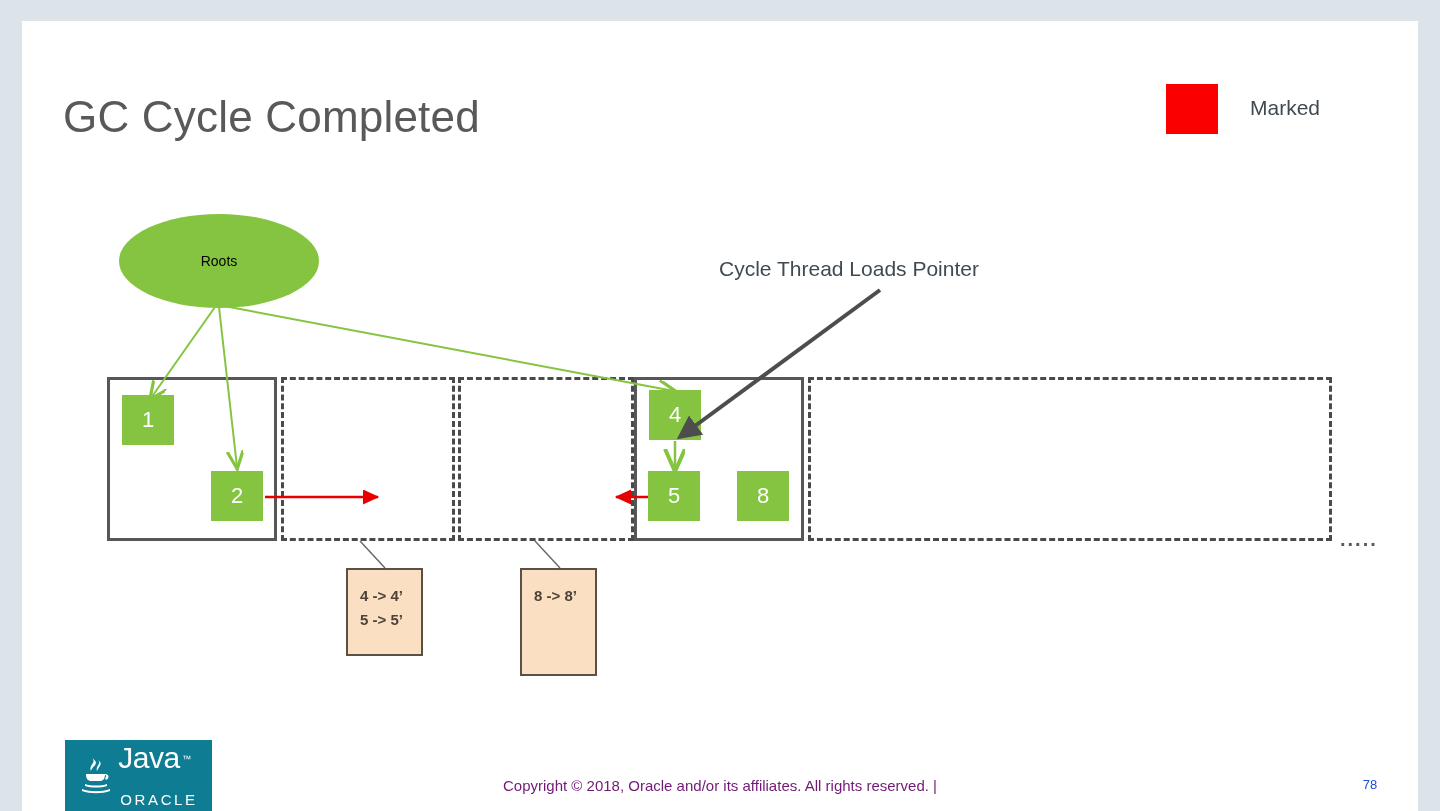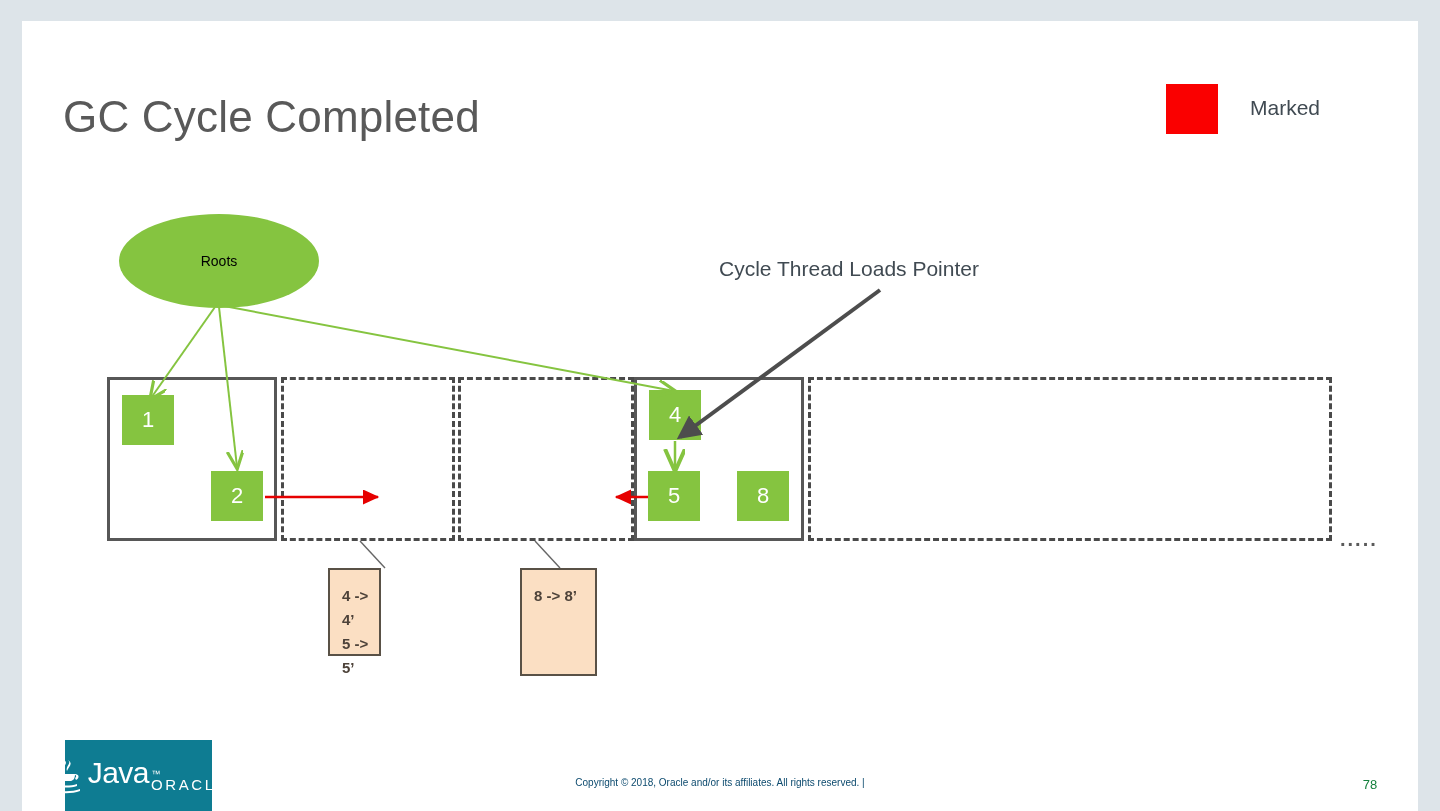--- a/index.html
+++ b/index.html
@@ -145,21 +145,21 @@
     top: 740px;
     width: 147px;
     height: 71px;
     background: #0e7c92;
     display: flex;
     align-items: center;
     justify-content: center;
   }
   #logo-inner { display: flex; align-items: center; }
   #logo-cup { margin-right: 5px; }
-  #logo-wordmark { display: flex; flex-direction: row; align-items: flex-start; text-align: center; }
+  #logo-wordmark { display: flex; flex-direction: column; align-items: flex-start; text-align: center; }
   #logo-java {
     color: #ffffff;
     font-size: 30px;
     line-height: 30px;
     font-weight: 400;
     letter-spacing: -0.5px;
     position: relative;
   }
   #logo-tm {
     position: absolute;
@@ -173,31 +173,31 @@
     letter-spacing: 2.6px;
     margin-top: 18px;
     margin-left: 2px;
   }
   #footer-copyright {
     position: absolute;
     left: 0;
     top: 777px;
     width: 1440px;
     text-align: center;
-    font-size: 10px;
-    color: #0c4a6e;
+    font-size: 15px;
+    color: #701a75;
   }
   #footer-pagenum {
     position: absolute;
     left: 1350px;
     top: 777px;
     width: 40px;
     text-align: center;
     font-size: 13px;
-    color: #15803d;
+    color: #1d4ed8;
   }
 </style>
 </head>
 <body>
 
 <div id="slide"></div>
 
 <div id="page-title">GC Cycle Completed</div>
 
 <div id="legend">
@@ -226,21 +226,21 @@
 <div class="obj" style="left:649px;top:390px;">
   <span>4</span>
 </div>
 <div class="obj" style="left:648px;top:471px;">
   <span>5</span>
 </div>
 <div class="obj" style="left:737px;top:471px;">
   <span>8</span>
 </div>
 
-<div class="fwd-table" style="left:328px;top:568px;width:53px;height:88px;">
+<div class="fwd-table" style="left:346px;top:568px;width:77px;height:88px;">
   <div class="fwd-line">4 -&gt; 4’</div>
   <div class="fwd-line">5 -&gt; 5’</div>
 </div>
 <div class="fwd-table" style="left:520px;top:568px;width:77px;height:108px;">
   <div class="fwd-line">8 -&gt; 8’</div>
 </div>
 
 <div id="thread-label">Cycle Thread Loads Pointer</div>
 
 <div id="ellipsis-dots">.....</div>

